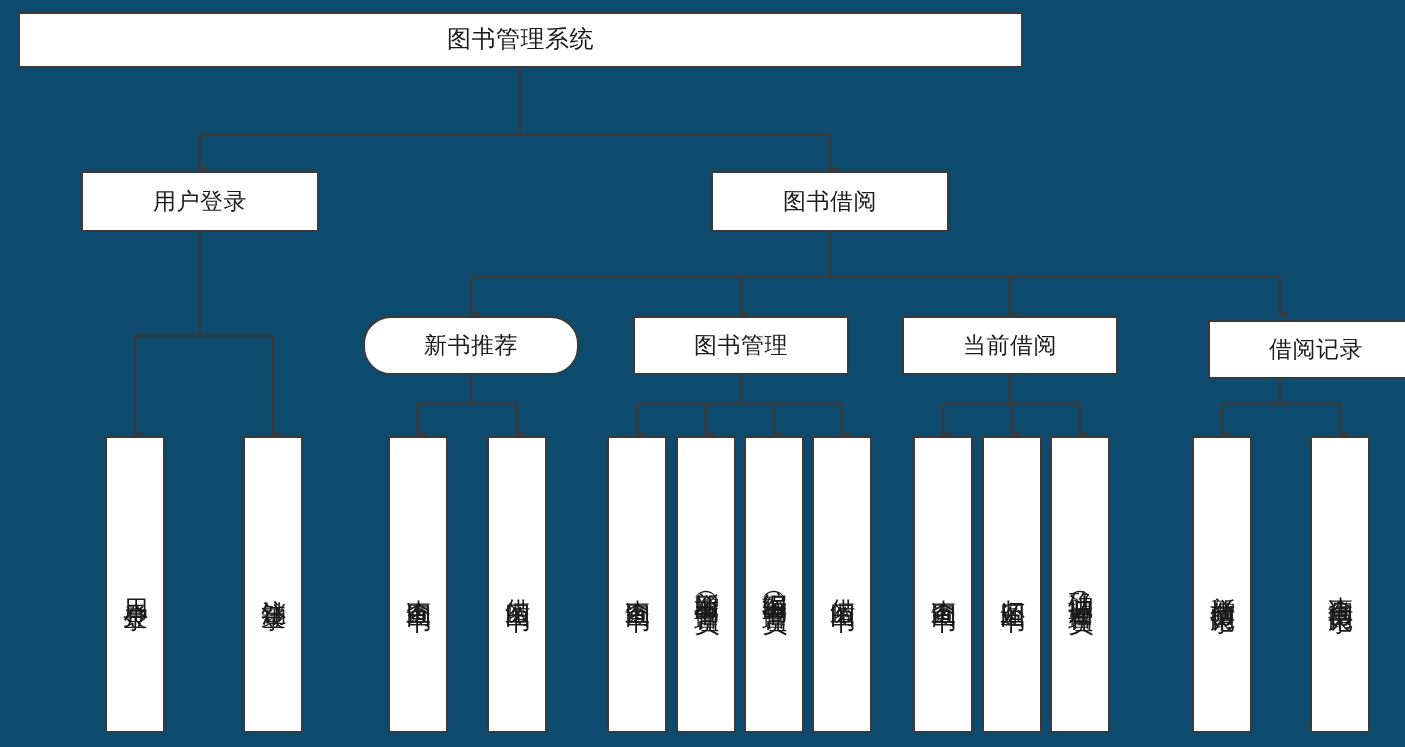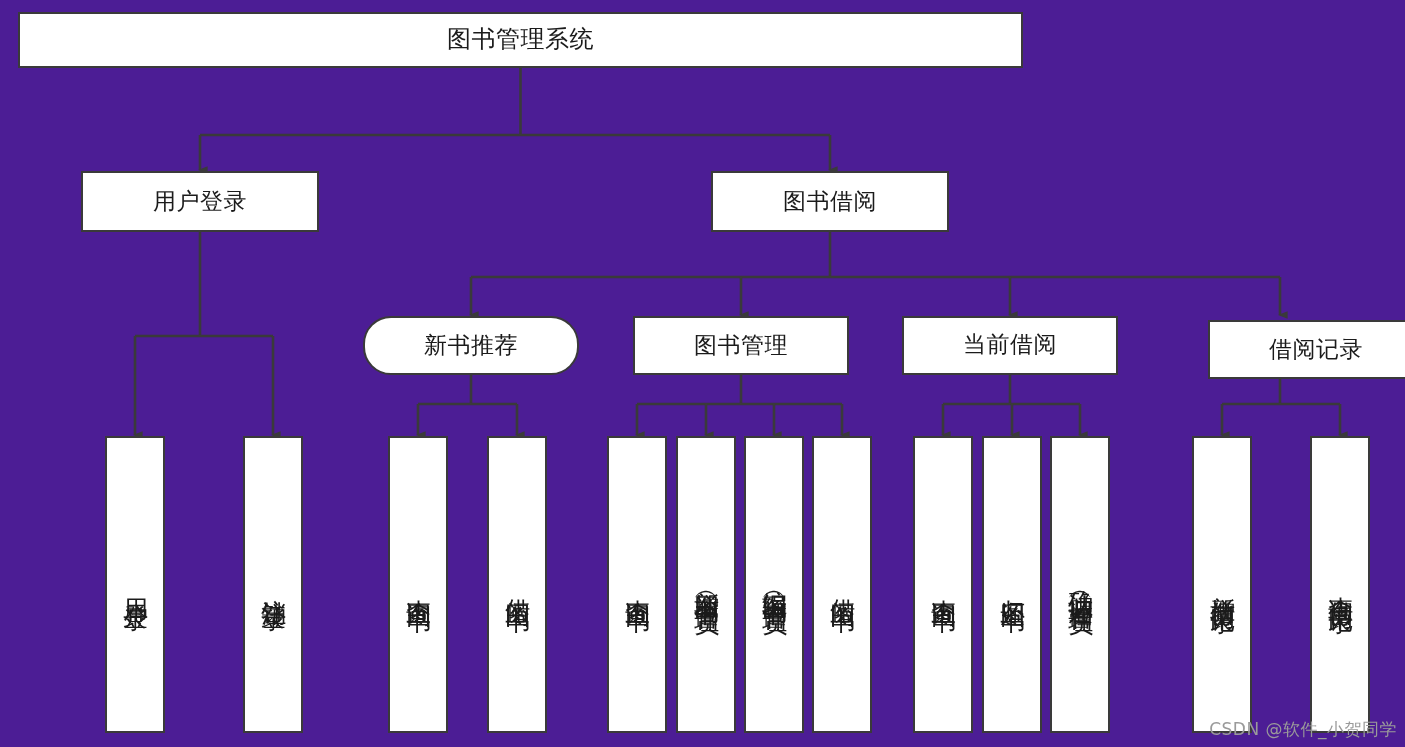--- a/index.html
+++ b/index.html
@@ -8,21 +8,21 @@
     padding: 0;
     background: #ffffff;
   }
   body {
     font-family: "DejaVu Sans", "Liberation Sans", sans-serif;
   }
   #diagram-root {
     position: relative;
     width: 1405px;
     height: 747px;
-    background: #4c1d95;
+    background: #0c4a6e;
     overflow: hidden;
   }
   #edge-layer {
     position: absolute;
     left: 0;
     top: 0;
     width: 1405px;
     height: 747px;
     pointer-events: none;
   }
@@ -132,21 +132,21 @@
   <div class="node horiz" style="left: 711px; top: 171px; width: 238px; height: 61px;">
     <span class="node-label">图书借阅</span>
   </div>
 
   <div class="node horiz" style="left: 363px; top: 316px; width: 216px; height: 59px; border-radius: 28px;">
     <span class="node-label">新书推荐</span>
   </div>
   <div class="node horiz" style="left: 633px; top: 316px; width: 216px; height: 59px;">
     <span class="node-label">图书管理</span>
   </div>
-  <div class="node horiz" style="left: 902px; top: 316px; width: 216px; height: 59px; font-family: Liberation Serif, serif;">
+  <div class="node horiz" style="left: 902px; top: 316px; width: 216px; height: 59px;">
     <span class="node-label">当前借阅</span>
   </div>
   <div class="node horiz" style="left: 1172px; top: 320px; width: 216px; height: 59px; margin-left: 36px;">
     <span class="node-label">借阅记录</span>
   </div>
 
   <div class="node vert" style="left: 105px; top: 436px; width: 60px; height: 297px;">
     <span class="node-label">用户登录</span>
   </div>
   <div class="node vert" style="left: 243px; top: 436px; width: 60px; height: 297px;">
@@ -179,14 +179,13 @@
   <div class="node vert" style="left: 1050px; top: 436px; width: 60px; height: 297px;">
     <span class="node-label">确认归还（管理员）</span>
   </div>
   <div class="node vert" style="left: 1192px; top: 436px; width: 60px; height: 297px;">
     <span class="node-label">新增借阅记录</span>
   </div>
   <div class="node vert" style="left: 1310px; top: 436px; width: 60px; height: 297px;">
     <span class="node-label">查询借阅记录</span>
   </div>
 
-  <div id="watermark">CSDN @软件_小贺同学</div>
 </div>
 
 </body></html>

